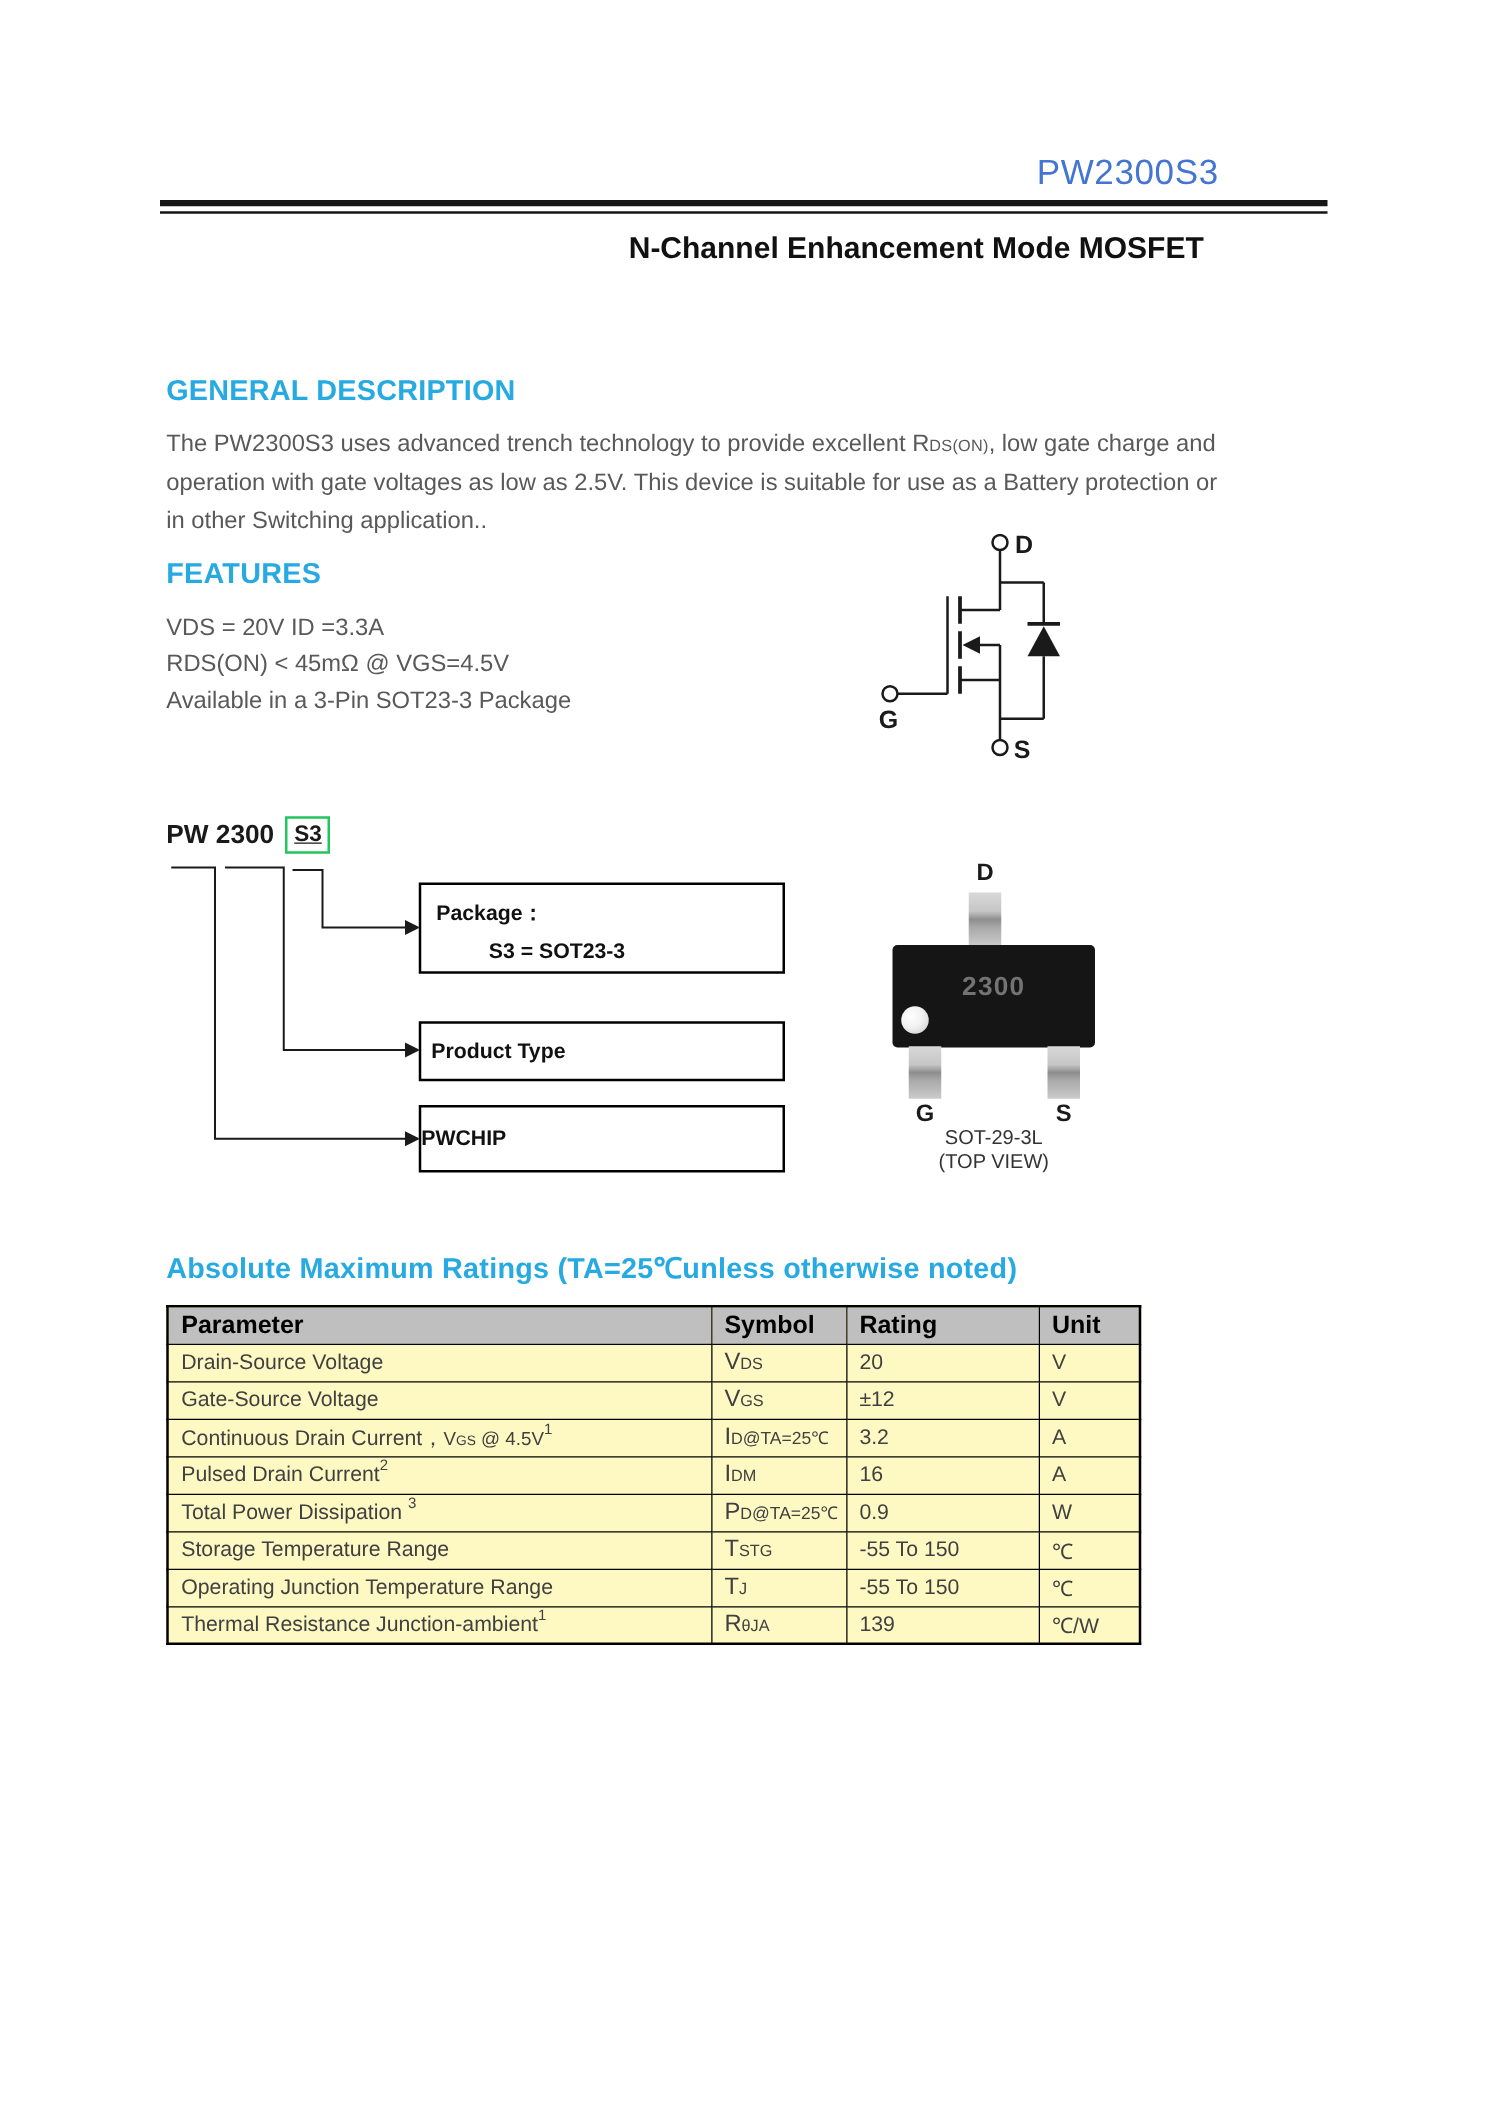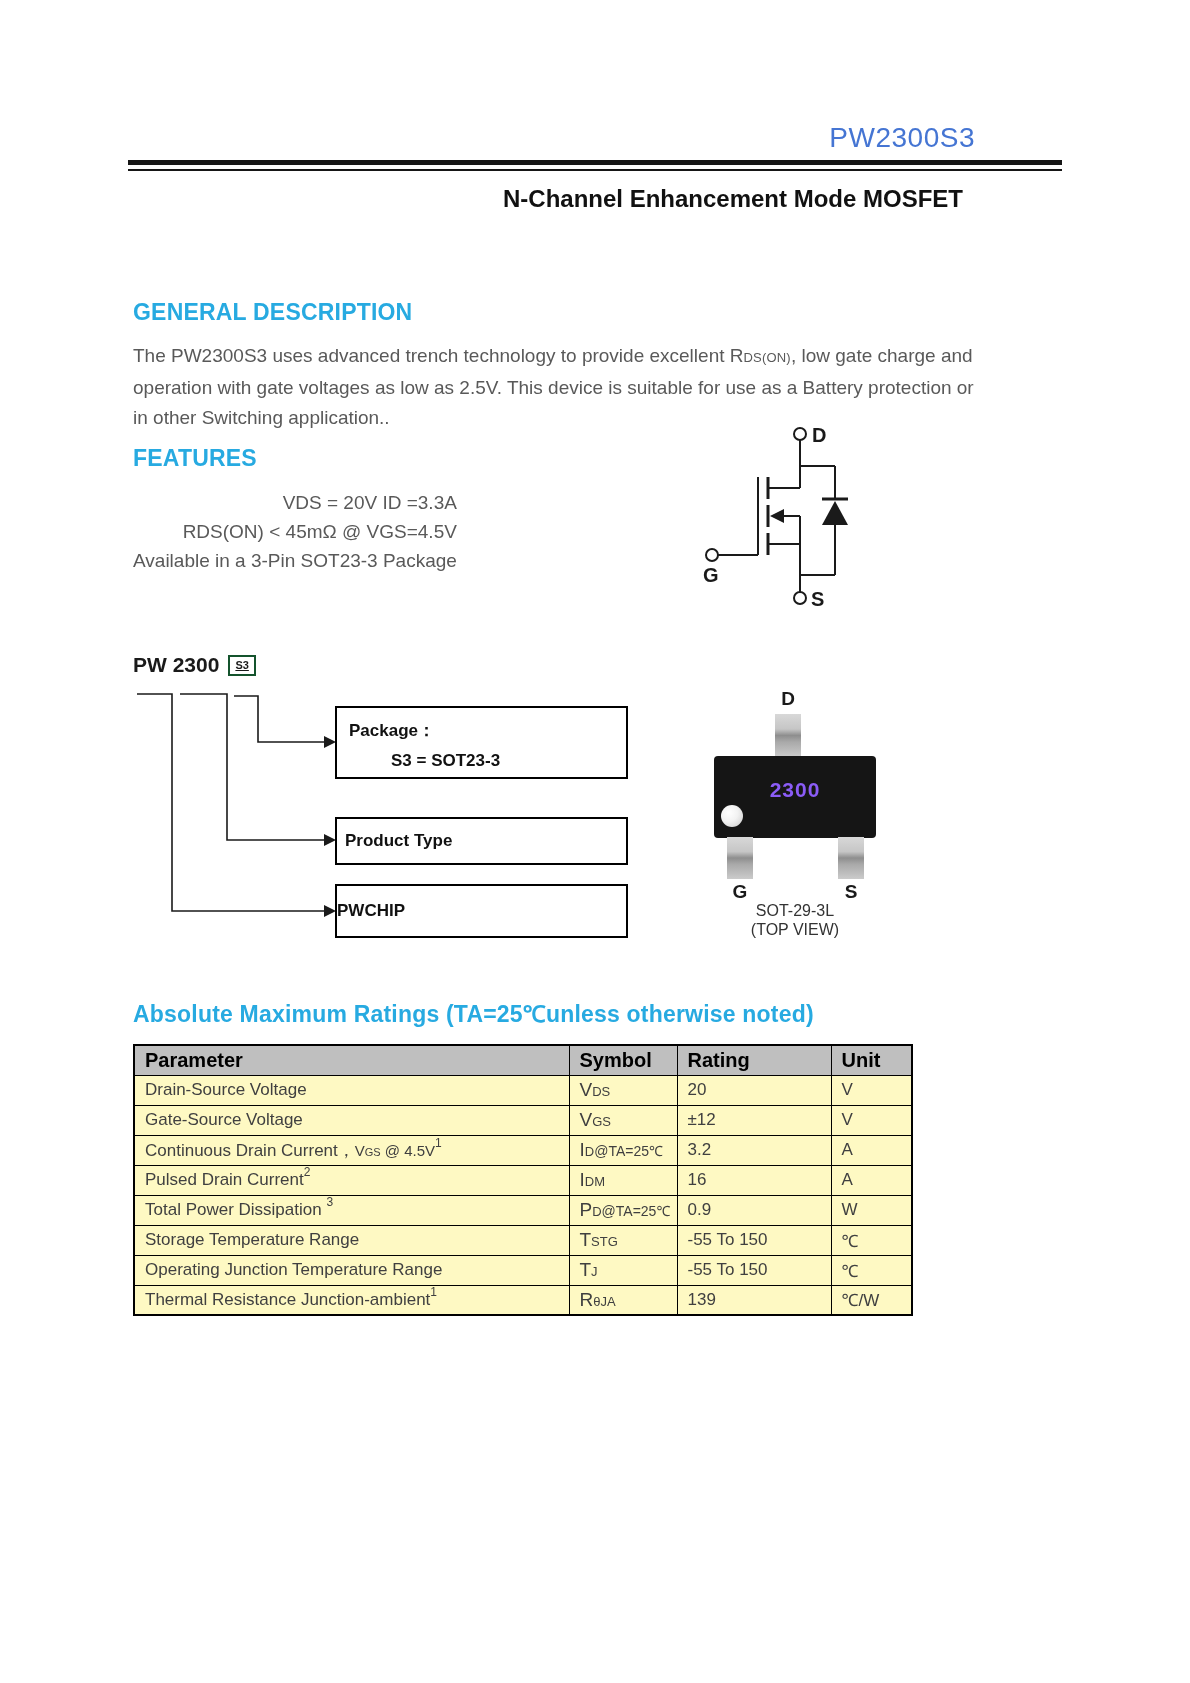--- a/index.html
+++ b/index.html
@@ -15,46 +15,46 @@
   .rule-thick { left:128px; width:934px; height:5px; background:#161616; }
   .rule-thin  { left:128px; width:934px; height:2px; background:#161616; }
   .doc-title { top:185px; right:227px; font-size:24px; font-weight:bold; color:#111; }
 
   
   .sec-heading { font-size:23px; font-weight:bold; color:#27aae1; letter-spacing:0.2px; }
 
   
   .body-text { font-size:19px; line-height:30px; color:#595959; }
   .smallcaps { font-size:13px; letter-spacing:0.2px; }
-  .features-list div { height:29px;text-align:right; }
+  .features-list div { height:29px; }
 
   
   .part-label { top:653px; left:133px; display:flex; align-items:center; gap:9px; }
   .part-prefix { font-size:21px; font-weight:bold; }
-  .part-suffix-box { font-size:11px; font-weight:bold; border:2px solid #14532d; padding:2px 5px 3px 5px;text-decoration:underline; }
+  .part-suffix-box { font-size:18px; font-weight:bold; border:2px solid #22c55e; padding:2px 5px 3px 5px;text-decoration:underline; }
   .obox { position:absolute; left:335px; width:293px; border:2px solid #000; background:#fff;
           font-size:17px; font-weight:bold; color:#111; }
   .obox.package { top:706px; height:73px; padding:11px 0 0 12px; }
   .obox.package .line2 { margin:9px 0 0 42px; }
   .obox.product { top:817px; height:48px; display:flex; align-items:center; padding-left:8px; }
   .obox.pwchip  { top:884px; height:54px; display:flex; align-items:center; }
 
   
   .pkg { left:700px; top:688px; width:200px; height:258px; }
   .pkg .pin {
     position:absolute; width:26px;
     background:linear-gradient(180deg,#d8d8d8 0%,#c6c6c6 35%,#8e8e8e 50%,#a9a9a9 65%,#cbcbcb 100%);
   }
   .pkg .pin-top { left:75px; top:26px; height:43px; }
   .pkg .pin-bl  { left:27px; top:149px; height:42px; }
   .pkg .pin-br  { left:138px; top:149px; height:42px; }
   .pkg .body { position:absolute; left:14px; top:68px; width:162px; height:82px;
                background:#151515; border-radius:4px; }
   .pkg .marking { position:absolute; left:0; right:0; top:22px; text-align:center;
-                  color:#8b5cf6; font-size:21px; font-weight:bold; letter-spacing:1px; }
+                  color:#737373; font-size:21px; font-weight:bold; letter-spacing:1px; }
   .pkg .dot { position:absolute; left:21px; top:117px; width:22px; height:22px; border-radius:50%;
               background:radial-gradient(circle at 35% 35%, #ffffff 0%, #f2f2f2 45%, #c9c9c9 100%); }
   .pkg .pinlab { position:absolute; width:26px; text-align:center; font-size:19px; font-weight:bold; }
   .pkg .lab-d { left:75px; top:0; }
   .pkg .lab-g { left:27px; top:193px; }
   .pkg .lab-s { left:138px; top:193px; }
   .pkg .cap { position:absolute; left:5px; width:180px; text-align:center; font-size:16px; color:#333; }
   .pkg .cap1 { top:214px; }
   .pkg .cap2 { top:233px; }
 

